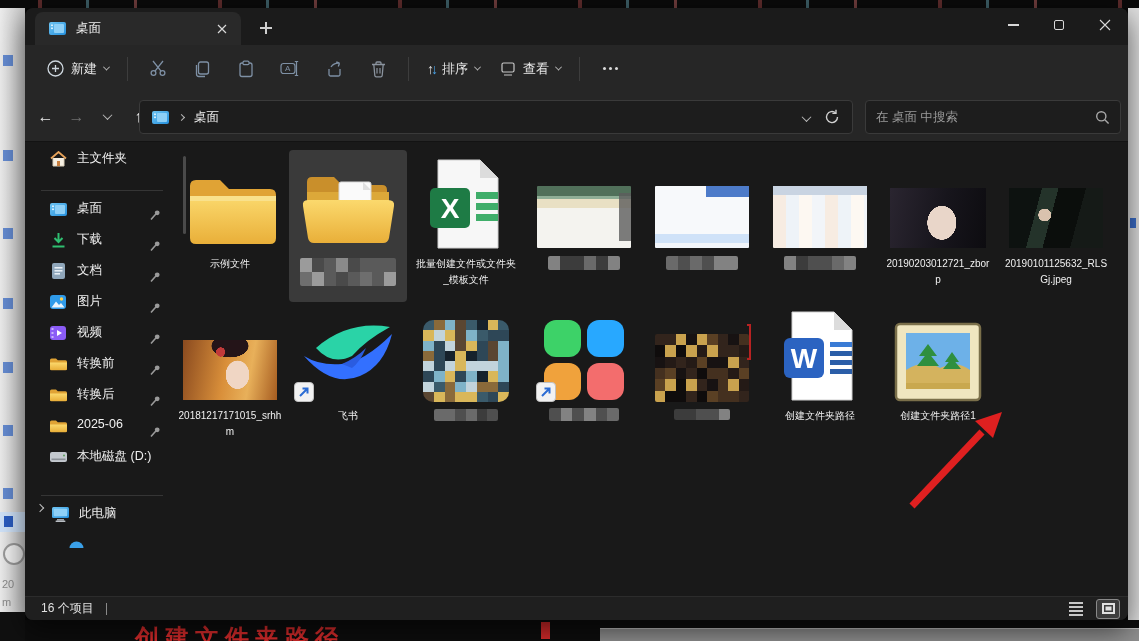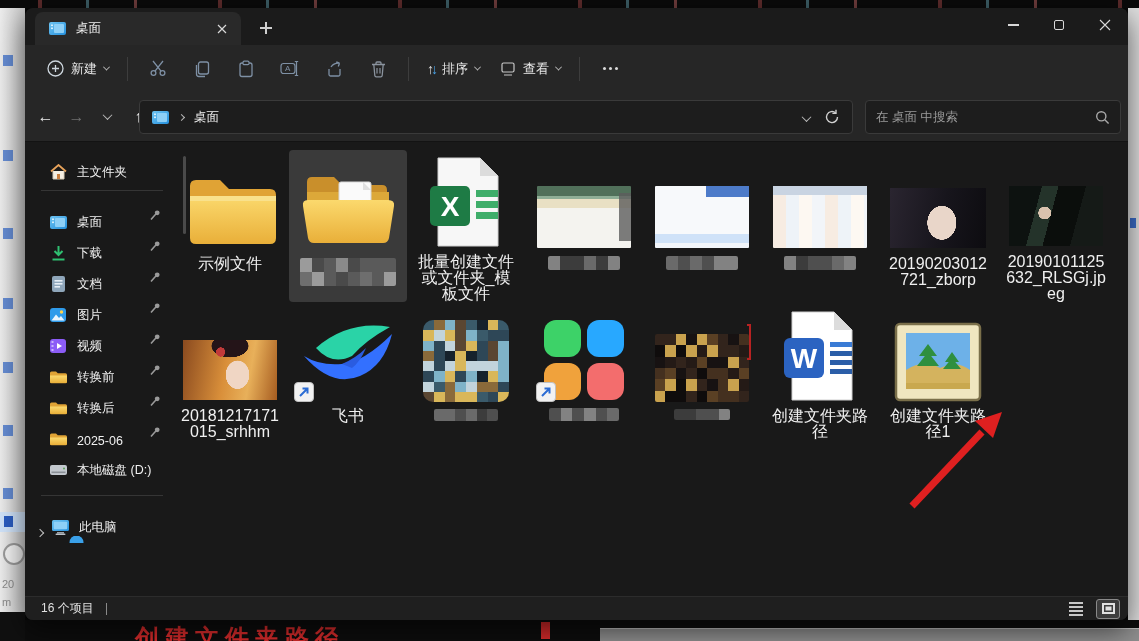--- a/index.html
+++ b/index.html
@@ -72,35 +72,35 @@
   #addrbox .crumb { color:#f0f0f0; font-size:12.5px; margin-left:10px; flex:1; }
   #addrbox .right { display:flex; align-items:center; gap:14px; padding-right:6px; }
   #searchbox { position:absolute; left:840px; top:8px; width:256px; height:34px; background:#1d1d1d;
     border:1px solid #3a3a3a; border-radius:4px; display:flex; align-items:center; padding:0 10px; }
   #searchbox input { flex:1; background:transparent; border:none; outline:none;
     color:#cccccc; font-size:12.5px; font-family:"Liberation Sans",sans-serif; }
   #searchbox input::placeholder { color:#9a9a9a; }
 
   
   #sidebar { left:6px; top:142px; width:136px; }
-  .srow { display:flex; align-items:flex-end; height:31px; padding:0 6px 0 18px; border-radius:4px;
+  .srow { display:flex; align-items:flex-start; height:31px; padding:0 6px 0 18px; border-radius:4px;
     color:#f0f0f0; font-size:12.5px; position:relative; }
   .srow .sic { width:18px; height:18px; margin-right:10px; display:flex; align-items:center; justify-content:center; }
   .srow .pin { position:absolute; right:6px; top:9px; }
   .shr { height:1px; background:#353535; margin:9px 4px 9px 10px; }
   .srow .exp { width:6px; height:6px; border-right:1.4px solid #c0c0c0; border-bottom:1.4px solid #c0c0c0;
     transform:rotate(-45deg); margin:0 8px 0 -12px; }
   #sb-scroll { position:absolute; left:158px; top:148px; width:3px; height:78px; background:#4a4a4a; border-radius:2px; }
 
   
   #grid { left:146px; top:142px; width:952px; display:grid; grid-template-columns:repeat(8,118px); }
   .cell { height:152px; padding-top:4px; display:flex; flex-direction:column; align-items:center; border-radius:4px; }
   .iconbox { height:96px; display:flex; align-items:flex-end; justify-content:center; position:relative; }
   .cell.sel { background:#3a3a3a; }
-  .fname { margin-top:6px; max-width:104px; font-size:16px; line-height:16px; color:#f0f0f0;
+  .fname { margin-top:6px; max-width:104px; font-size:10px; line-height:16px; color:#f0f0f0;
     text-align:center; word-break:break-all; }
   .thumb { width:94px; height:62px; border-radius:1px; position:relative; margin-bottom:2px; }
   .mosaic { border-radius:2px; overflow:hidden; }
   .shortcut-badge { position:absolute; left:-4px; bottom:0; width:20px; height:20px; background:#f2f2f2;
     border:1px solid #c0c0c0; border-radius:4px; display:flex; align-items:center; justify-content:center; }
 
   
   .thumb-a { background:linear-gradient(180deg,#51705a 0 16%,#8fae96 16% 21%,#e9e0c4 21% 35%,#f4f3ef 35%); }
   .thumb-a:after { content:""; position:absolute; right:0; top:12%; width:13%; height:76%; background:#5c5c5c; opacity:.8; }
   .thumb-b { background:linear-gradient(180deg,#f7f9fb 0 78%,#cfe2f8 78% 92%,#f2f6fb 92%); }

